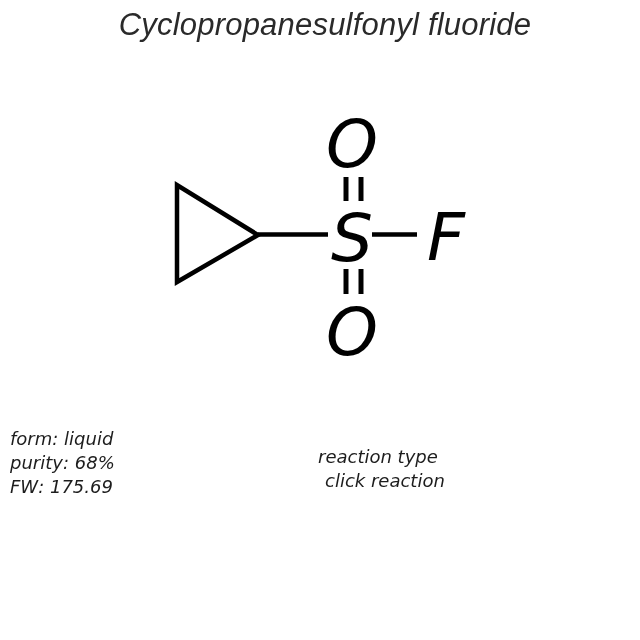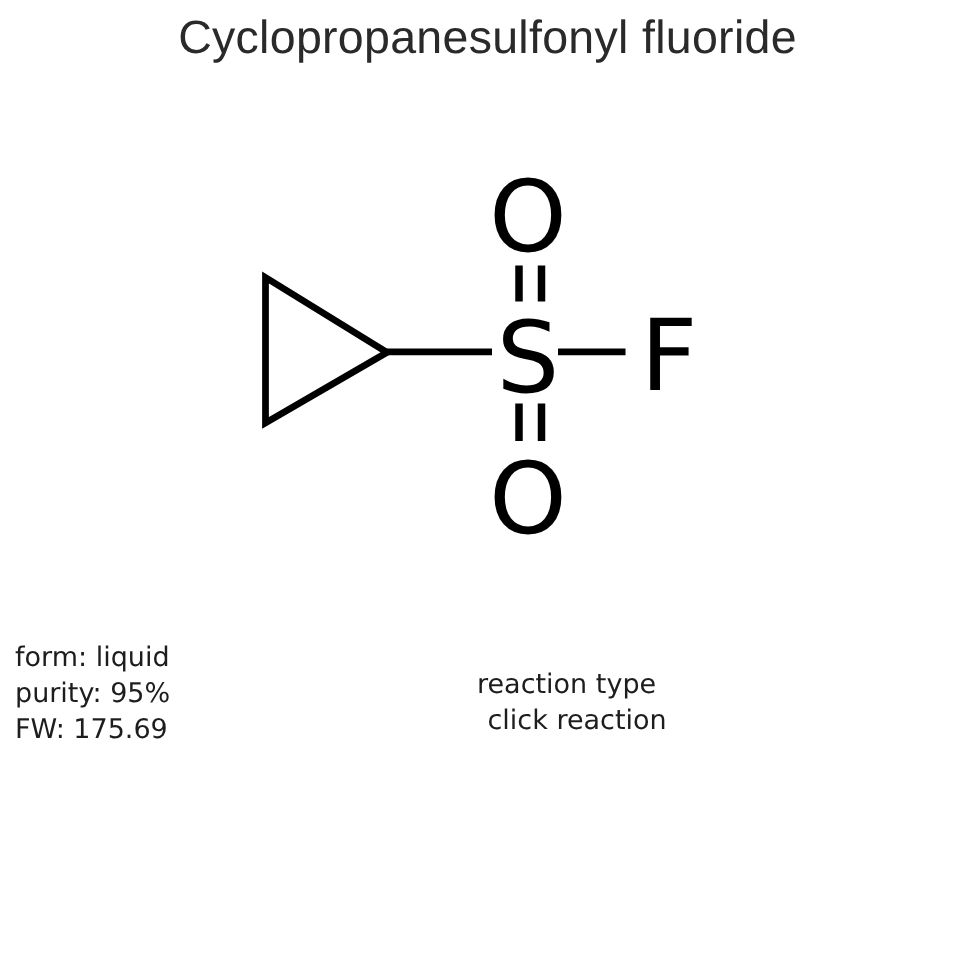--- a/index.html
+++ b/index.html
@@ -9,20 +9,21 @@
   body {
     width: 640px;
     height: 640px;
     background: #ffffff;
     position: relative;
     overflow: hidden;
   }
   .canvas {
     position: absolute;
     inset: 0;
+    font-style: italic;
   }
   .title {
     position: absolute;
     top: 7px;
     left: 5px;
     width: 640px;
     text-align: center;
     font-family: "Liberation Sans", sans-serif;
     font-size: 31px;
     font-weight: 400;
@@ -93,21 +94,21 @@
     <line class="dbond" x1="361" y1="269" x2="361" y2="294"></line>
 
     <text class="atom" x="352" y="167">O</text>
     <text class="atom" x="352" y="261">S</text>
     <text class="atom" x="446" y="260">F</text>
     <text class="atom" x="352" y="355">O</text>
   </svg>
 
   <div class="annot props">
     <div>form: liquid</div>
-    <div>purity: 95%</div>
+    <div>purity: 68%</div>
     <div>FW: 175.69</div>
   </div>
 
   <div class="annot reaction">
     <div>reaction type</div>
     <div class="indent">click reaction</div>
   </div>
 
 </div>
 

